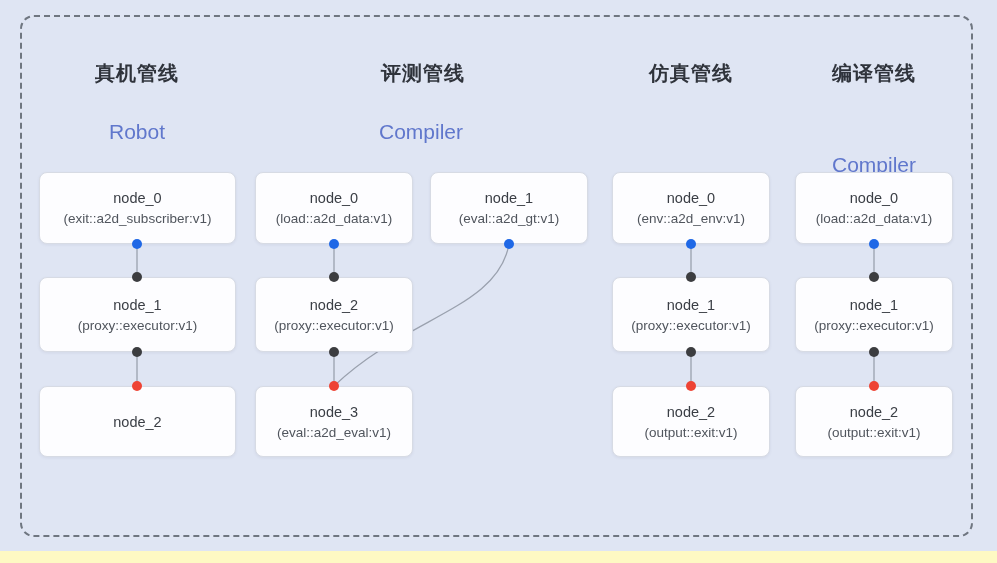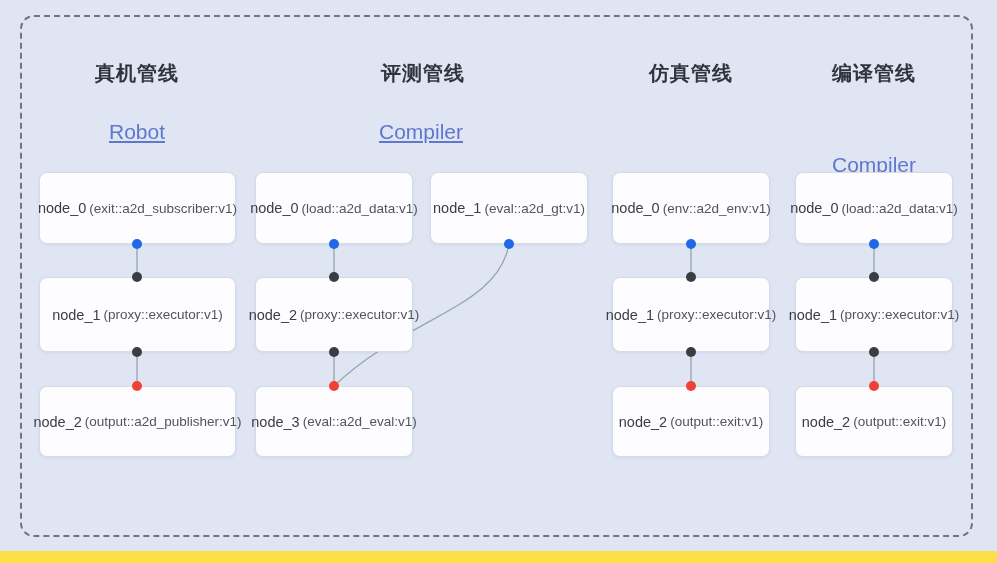--- a/index.html
+++ b/index.html
@@ -1,28 +1,28 @@
 <!DOCTYPE html>
 <html><head>
 <meta charset="utf-8">
 <style>
   html,body{margin:0;padding:0;background:#ffffff;}
   body{font-family:"Liberation Sans","DejaVu Sans",sans-serif;}
-  .stage{position:relative;width:997px;height:563px;overflow:hidden;background:#fde047;}
+  .stage{position:relative;width:997px;height:563px;overflow:hidden;background:#fef9c3;}
   .panel{position:absolute;left:0;top:0;width:997px;height:551px;background:#dfe5f3;}
   .dashed-frame{position:absolute;left:20px;top:15px;width:949px;height:518px;
     border:2px dashed #6f7680;border-radius:14px;}
   .edges{position:absolute;left:0;top:0;width:997px;height:563px;z-index:1;}
   .hdr-zh{position:absolute;width:220px;text-align:center;top:60px;
     font-size:20px;font-weight:700;color:#2f333b;letter-spacing:1px;z-index:2;}
   .hdr-en{position:absolute;width:220px;text-align:center;top:120px;
-    font-size:21px;font-weight:400;color:#6077cc;z-index:2;text-decoration:underline;}
+    font-size:21px;font-weight:400;color:#6077cc;z-index:2;}
   .node{position:absolute;background:#fdfdff;border:1px solid #d7dbe4;border-radius:8px;
     box-shadow:0 1px 3px rgba(60,70,100,0.08);z-index:2;
-    display:flex;flex-direction:row;align-items:center;justify-content:center;gap:3px;box-sizing:border-box;}
+    display:flex;flex-direction:column;align-items:center;justify-content:center;gap:3px;box-sizing:border-box;}
   .node-name{font-size:14.5px;color:#3a3e45;line-height:18px;}
   .node-type{font-size:13.5px;color:#50555d;line-height:17px;}
   .dot{position:absolute;width:10px;height:10px;border-radius:50%;z-index:3;}
   .dot.blue{background:#1f68e6;}
   .dot.dark{background:#3c3d40;}
   .dot.red{background:#ee4334;}
 </style>
 </head>
 <body>
 
@@ -55,21 +55,20 @@
   <div class="node" style="left:39px;top:172px;width:197px;height:72px;">
     <div class="node-name">node_0</div>
     <div class="node-type">(exit::a2d_subscriber:v1)</div>
   </div>
   <div class="node" style="left:39px;top:277px;width:197px;height:75px;">
     <div class="node-name">node_1</div>
     <div class="node-type">(proxy::executor:v1)</div>
   </div>
   <div class="node" style="left:39px;top:386px;width:197px;height:71px;">
     <div class="node-name">node_2</div>
-    <div class="node-type">(output::a2d_publisher:v1)</div>
   </div>
 
   <div class="node" style="left:255px;top:172px;width:158px;height:72px;">
     <div class="node-name">node_0</div>
     <div class="node-type">(load::a2d_data:v1)</div>
   </div>
   <div class="node" style="left:430px;top:172px;width:158px;height:72px;">
     <div class="node-name">node_1</div>
     <div class="node-type">(eval::a2d_gt:v1)</div>
   </div>

